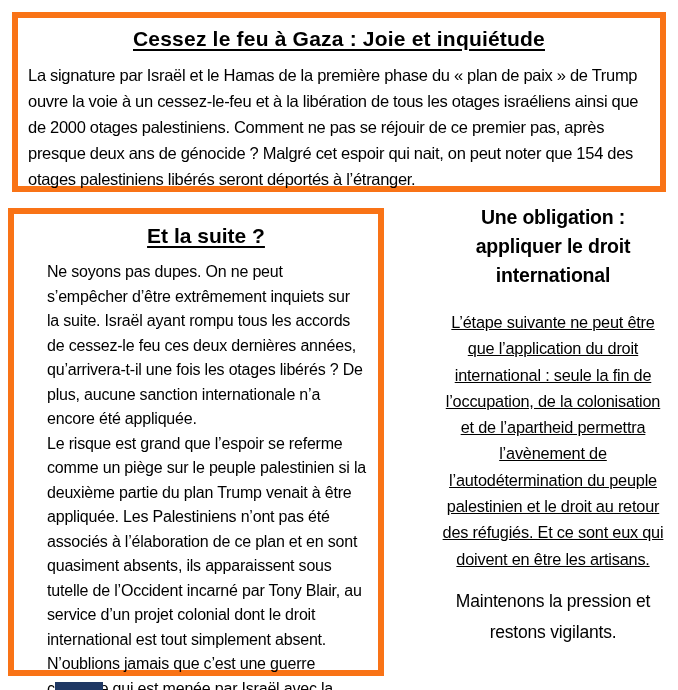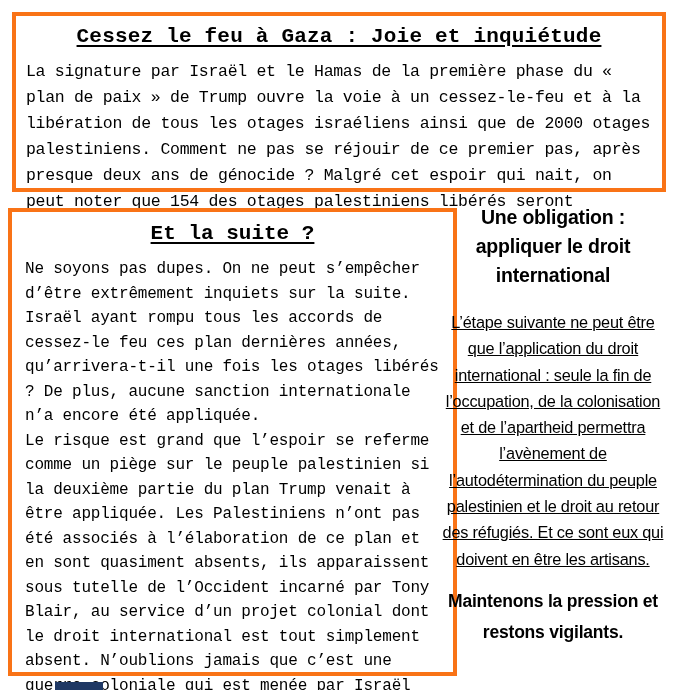--- a/index.html
+++ b/index.html
@@ -11,24 +11,23 @@
     height: 690px;
     position: relative;
     background: #ffffff;
     font-family: "Liberation Sans", sans-serif;
     color: #000000;
     overflow: hidden;
   }
 
   .box {
     position: absolute;
-    border: 4px solid #f97316;
+    border: 6px solid #f97316;
     background: #ffffff;
     box-sizing: border-box;
-    font-family: Liberation Mono, monospace;
   }
 
   
   .top-box {
     left: 12px;
     top: 12px;
     width: 654px;
     height: 180px;
   }
   .top-box .box-title {
@@ -45,22 +44,23 @@
     font-size: 16.5px;
     line-height: 26px;
     letter-spacing: -0.3px;
     text-align: left;
   }
 
   
   .left-box {
     left: 8px;
     top: 208px;
-    width: 449px;
+    width: 376px;
     height: 468px;
+    padding-left: 20px;
   }
   .left-box .box-title {
     margin: 10px 12px 0 12px;
     text-align: center;
     font-size: 21px;
     font-weight: bold;
     text-decoration: underline;
     text-underline-offset: 3px;
   }
   .left-box .box-body {
@@ -91,21 +91,21 @@
   .right-col .col-body {
     margin: 19px 0 0 0;
     font-size: 16.3px;
     line-height: 26.3px;
     letter-spacing: -0.2px;
     text-decoration: underline;
   }
   .right-col .col-footer {
     margin: 14px 0 8px 0;
     font-size: 17.5px;
-    font-weight: bold;
+    font-weight: normal;
     line-height: 31px;
     letter-spacing: -0.2px;
   }
 
   
   .cutoff-banner {
     position: absolute;
     left: 55px;
     top: 682px;
     width: 48px;
@@ -117,21 +117,21 @@
 <body>
 
 <div class="box top-box">
   <div class="box-title">Cessez le feu à Gaza : Joie et inquiétude</div>
   <div class="box-body">La signature par Israël et le Hamas de la première phase du « plan de paix » de Trump ouvre la voie à un cessez-le-feu et à la libération de tous les otages israéliens ainsi que de 2000 otages palestiniens. Comment ne pas se réjouir de ce premier pas, après presque deux ans de génocide ? Malgré cet espoir qui nait, on peut noter que 154 des otages palestiniens libérés seront déportés à l’étranger.</div>
 </div>
 
 <div class="box left-box">
   <div class="box-title">Et la suite ?</div>
   <div class="box-body">
-    <p>Ne soyons pas dupes. On ne peut s’empêcher d’être extrêmement inquiets sur la suite. Israël ayant rompu tous les accords de cessez-le feu ces plan dernières années, qu’arrivera-t-il une fois les otages libérés ? De plus, aucune sanction internationale n’a encore été appliquée.</p>
+    <p>Ne soyons pas dupes. On ne peut s’empêcher d’être extrêmement inquiets sur la suite. Israël ayant rompu tous les accords de cessez-le feu ces deux dernières années, qu’arrivera-t-il une fois les otages libérés ? De plus, aucune sanction internationale n’a encore été appliquée.</p>
     <p>Le risque est grand que l’espoir se referme comme un piège sur le peuple palestinien si la deuxième partie du plan Trump venait à être appliquée. Les Palestiniens n’ont pas été associés à l’élaboration de ce plan et en sont quasiment absents, ils apparaissent sous tutelle de l’Occident incarné par Tony Blair, au service d’un projet colonial dont le droit international est tout simplement absent. N’oublions jamais que c’est une guerre coloniale qui est menée par Israël avec la complicité des gouvernements occidentaux et dont l’objectif final est le nettoyage ethnique de la Palestine.</p>
   </div>
 </div>
 
 <div class="right-col">
   <div class="col-title">Une obligation : appliquer le droit international</div>
   <div class="col-body">L’étape suivante ne peut être que l’application du droit international : seule la fin de l’occupation, de la colonisation et de l’apartheid permettra l’avènement de l’autodétermination du peuple palestinien et le droit au retour des réfugiés. Et ce sont eux qui doivent en être les artisans.</div>
   <div class="col-footer">Maintenons la pression et restons vigilants.</div>
 </div>
 

